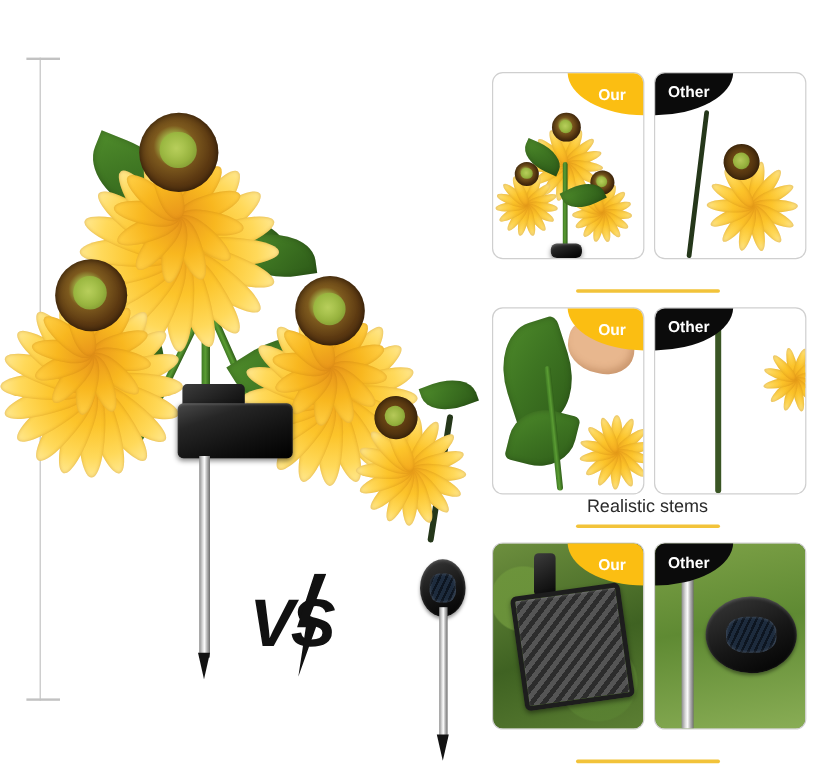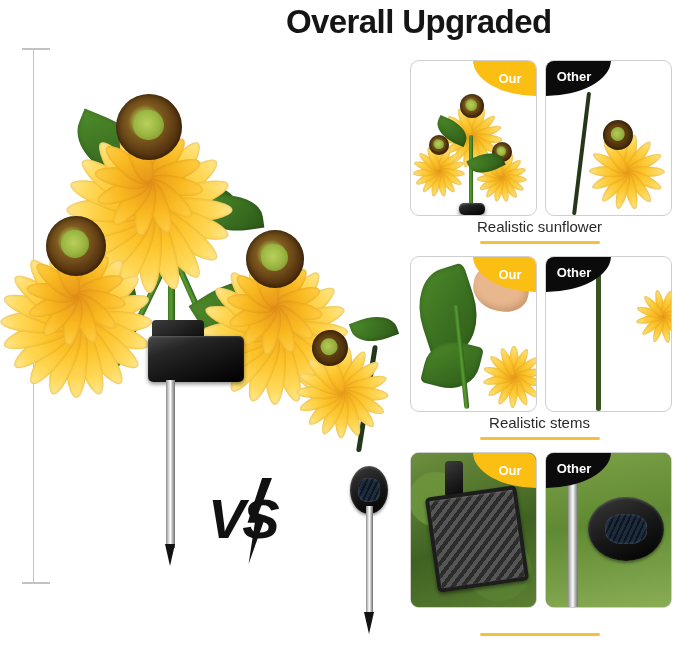--- a/index.html
+++ b/index.html
@@ -181,21 +181,20 @@
   .hand {
     position:absolute; background:#e8b78e; border-radius:40% 50% 45% 50%;
     box-shadow: inset -3px -3px 6px rgba(150,95,55,.35);
   }
 </style>
 </head>
 <body>
 
 <div class="page">
 
-  <div class="title">Overall Upgraded</div>
 
   <div class="stage">
 
     <div class="ruler">
       <div class="vline"></div>
       <div class="cap top"></div>
       <div class="cap bot"></div>
       <div class="rlabel">27.6in</div>
     </div>
 
@@ -464,21 +463,20 @@
               <span style="transform:rotate(260deg)"></span>
                 <span style="transform:rotate(286deg)"></span>
               <span style="transform:rotate(312deg)"></span>
                 <span style="transform:rotate(338deg)"></span>
             </div>
             <div class="sf-core" style="background:radial-gradient(circle at 45% 42%,#7a5418 0%,#5b3a11 45%,#3e250b 100%);"></div>
           </div>
           <div class="badge-other">Other</div>
         </div>
       </div>
-      <div class="f-caption">Realistic sunflower</div>
       <div class="f-underline"></div>
     </div>
 
     <div class="feature">
       <div class="f-row">
         <div class="f-card">
           <div class="leaf" style="left:8px; top:12px; width:58px; height:84px; transform:rotate(-18deg); border-radius:60% 10% 60% 10%;"></div>
           <div class="leaf" style="left:14px; top:84px; width:54px; height:48px; transform:rotate(14deg); border-radius:60% 10% 60% 10%;"></div>
           <div class="stem" style="left:48px; top:48px; width:5px; height:104px; transform:rotate(-6deg);"></div>
           <div class="hand" style="left:62px; top:10px; width:56px; height:44px; transform:rotate(12deg);"></div>

